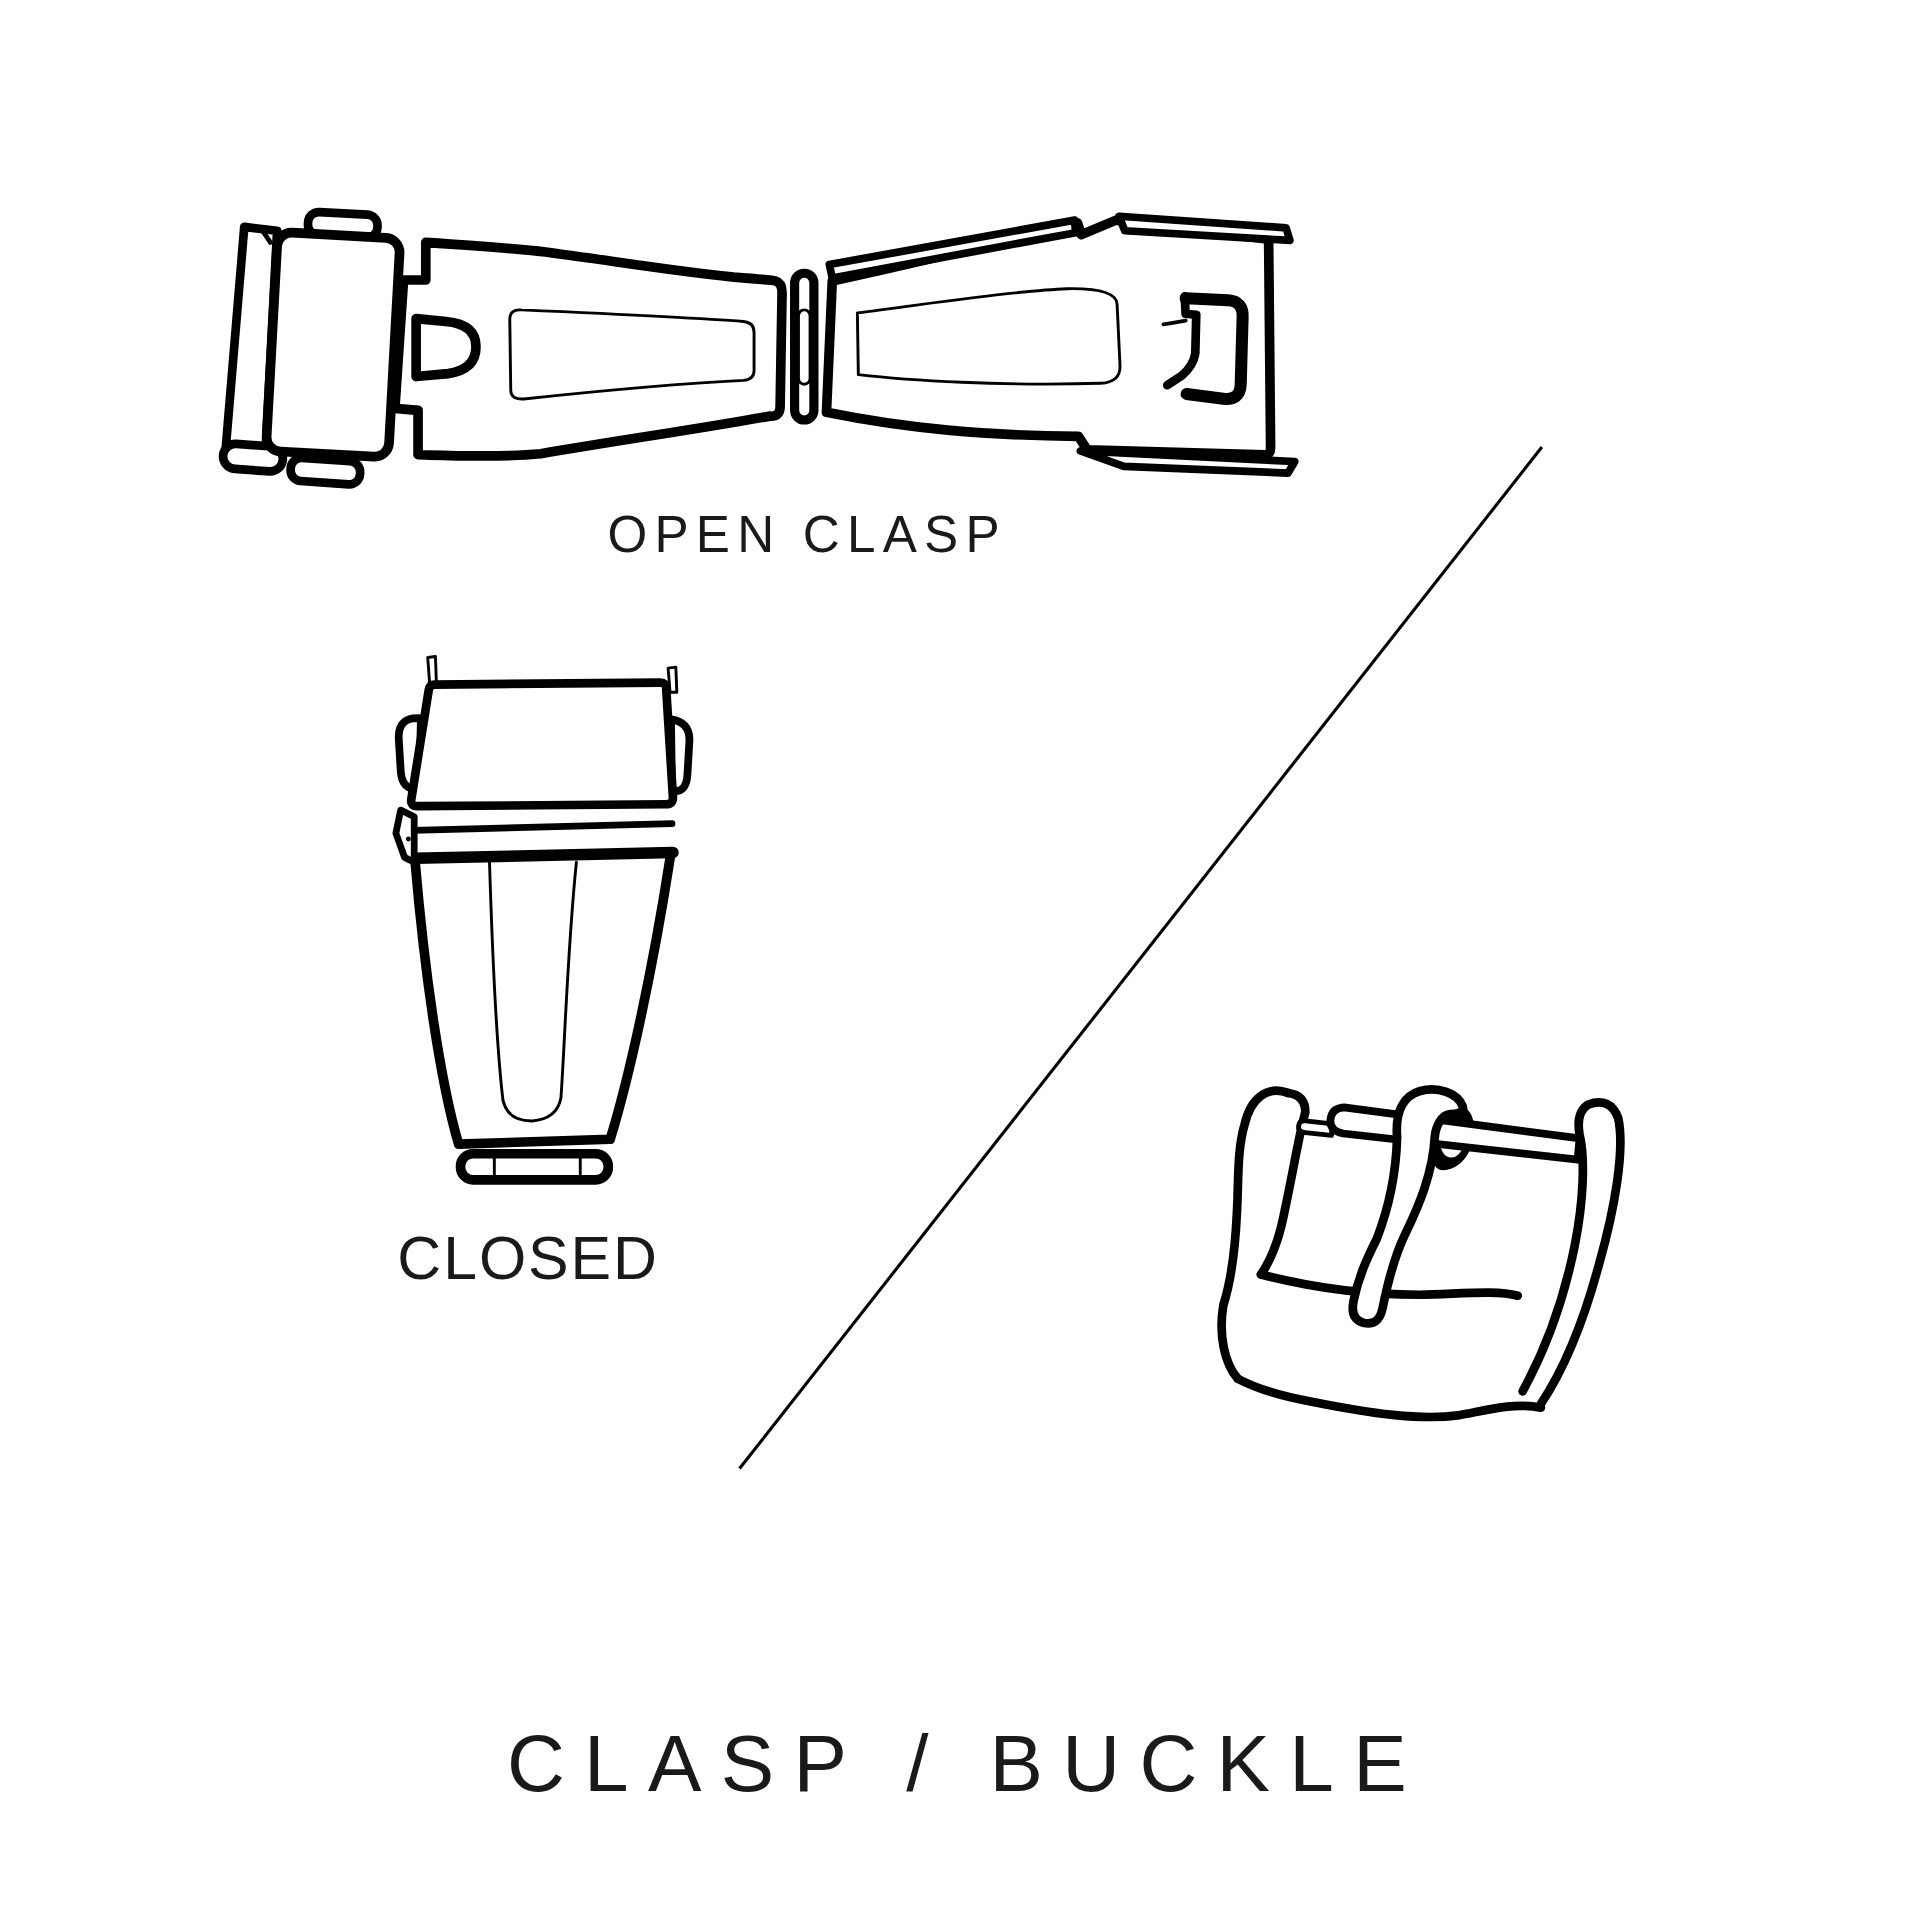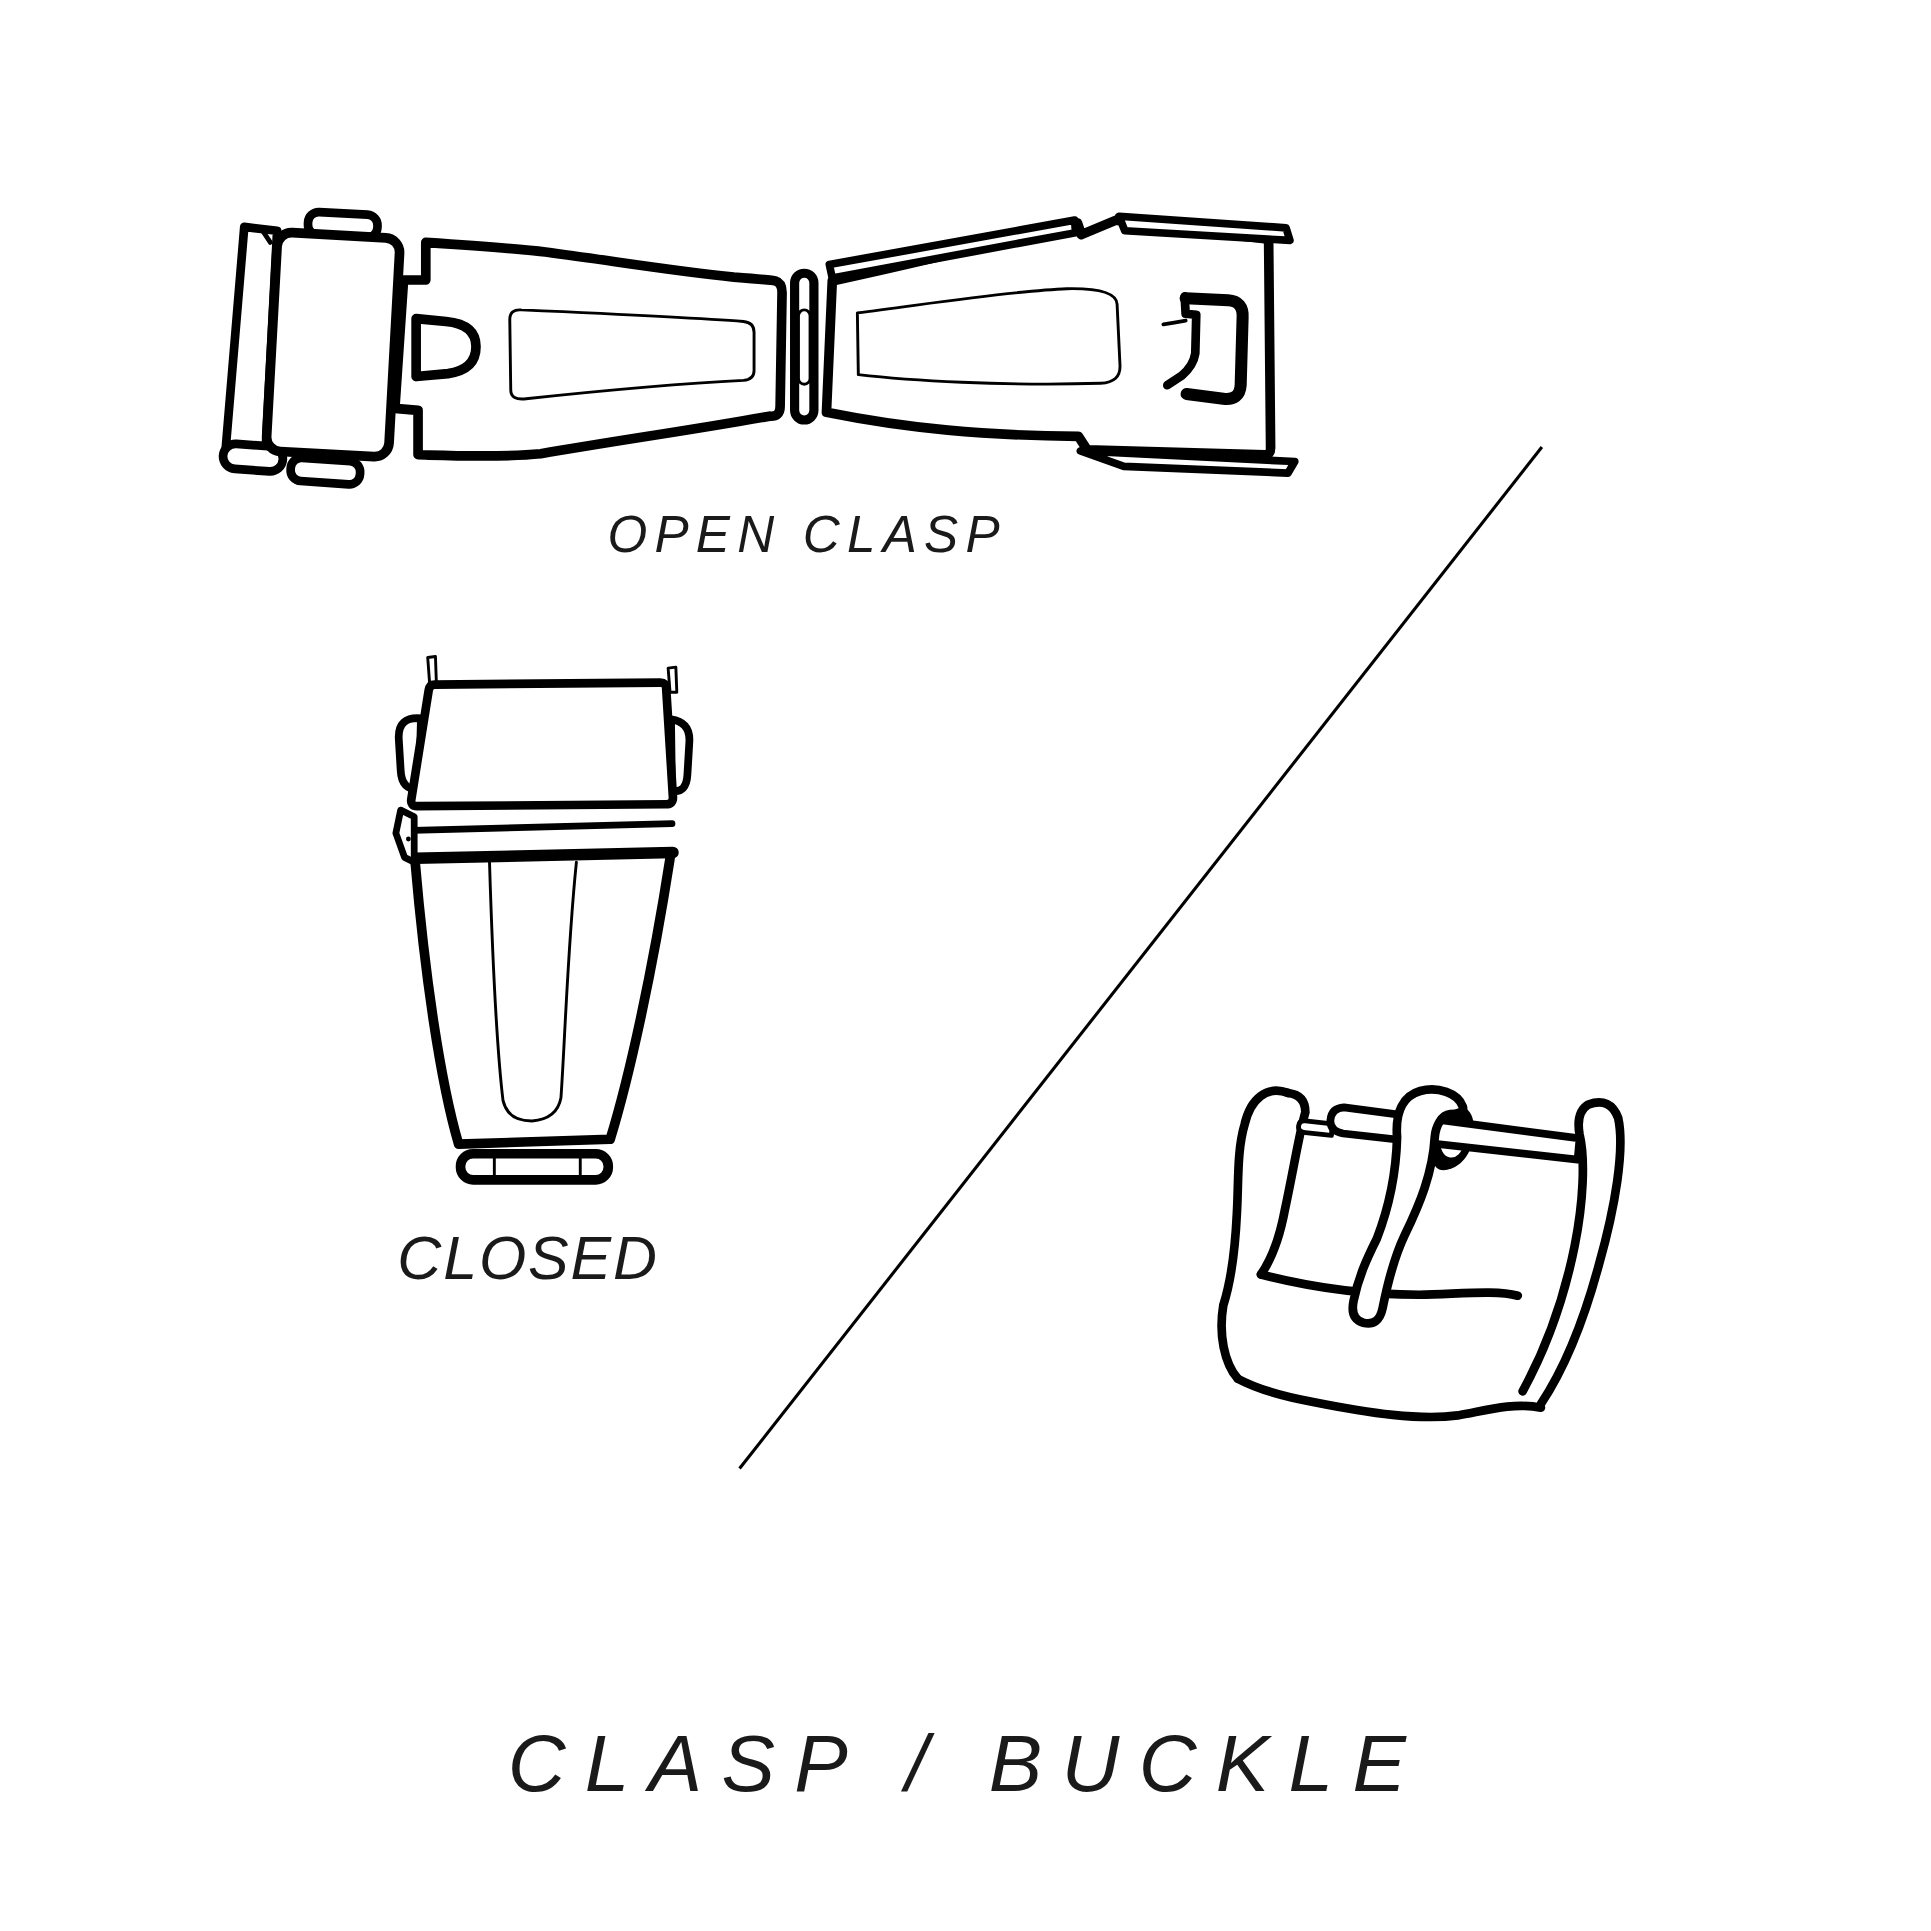--- a/index.html
+++ b/index.html
@@ -1,16 +1,16 @@
 <!DOCTYPE html>
 <html><head>
 <meta charset="utf-8">
 <style>
   html,body{margin:0;padding:0;background:#fff;}
-  #page{width:1931px;height:1931px;position:relative;background:#fff;overflow:hidden;font-style:italic;}
+  #page{width:1931px;height:1931px;position:relative;background:#fff;overflow:hidden;}
   svg{position:absolute;top:0;left:0;}
   text{font-family:"Liberation Sans", sans-serif;fill:#1a1a1a;}
 </style>
 </head>
 <body>
 <div id="page">
 <svg width="1931" height="1931" viewBox="0 0 2000 2000">
 
   <g fill="#fff" stroke="#000" stroke-width="10" stroke-linejoin="round" stroke-linecap="round">
 

